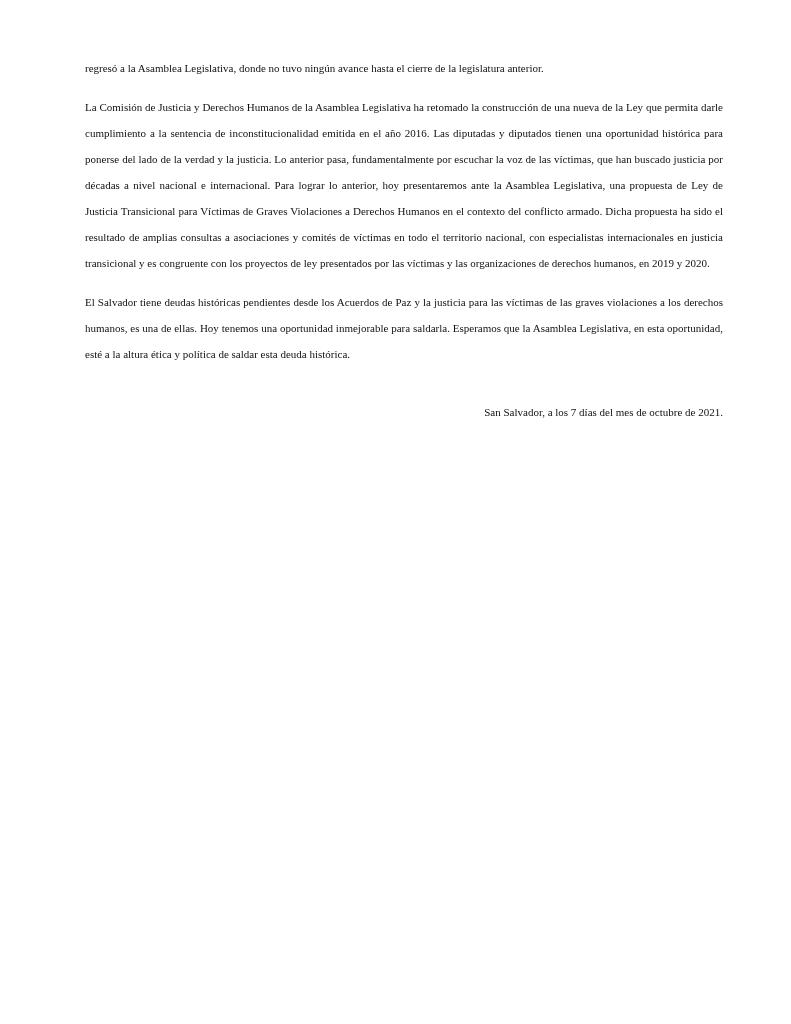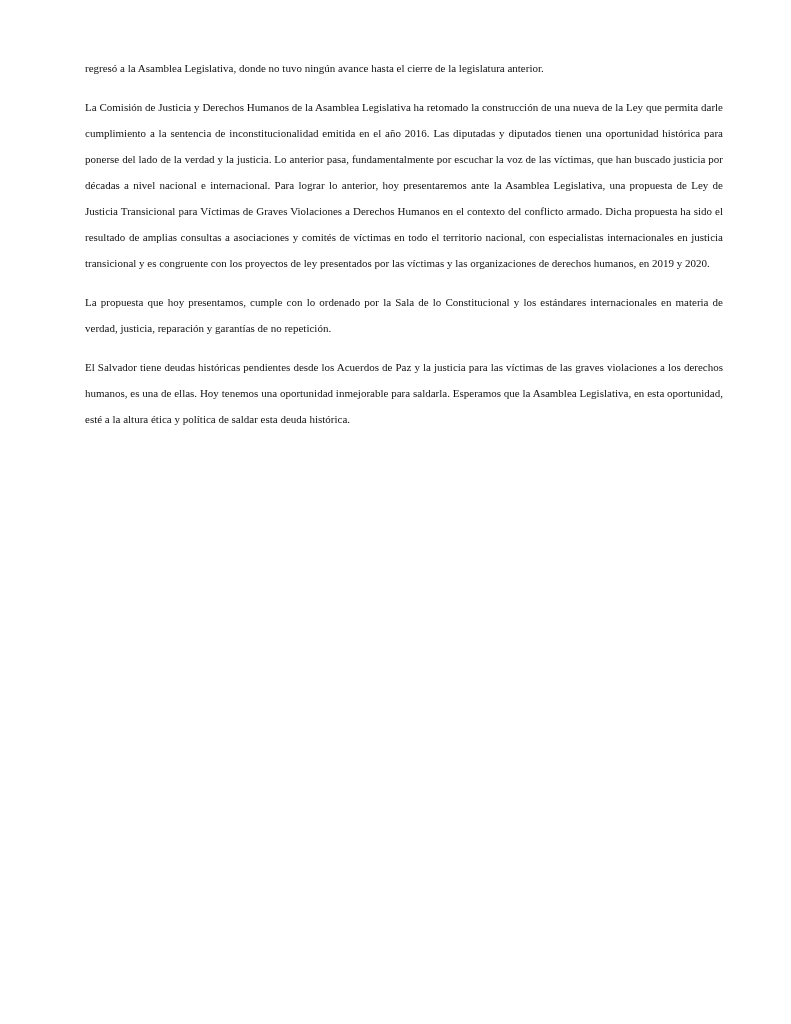--- a/index.html
+++ b/index.html
@@ -42,16 +42,16 @@
     margin-top: 32px;
   }
 </style>
 </head>
 <body>
 
 <div class="page">
   <div class="content">
     <p class="para">regresó a la Asamblea Legislativa, donde no tuvo ningún avance hasta el cierre de la legislatura anterior.</p>
     <p class="para">La Comisión de Justicia y Derechos Humanos de la Asamblea Legislativa ha retomado la construcción de una nueva de la Ley que permita darle cumplimiento a la sentencia de inconstitucionalidad emitida en el año 2016. Las diputadas y diputados tienen una oportunidad histórica para ponerse del lado de la verdad y la justicia. Lo anterior pasa, fundamentalmente por escuchar la voz de las víctimas, que han buscado justicia por décadas a nivel nacional e internacional. Para lograr lo anterior, hoy presentaremos ante la Asamblea Legislativa, una propuesta de Ley de Justicia Transicional para Víctimas de Graves Violaciones a Derechos Humanos en el contexto del conflicto armado. Dicha propuesta ha sido el resultado de amplias consultas a asociaciones y comités de víctimas en todo el territorio nacional, con especialistas internacionales en justicia transicional y es congruente con los proyectos de ley presentados por las víctimas y las organizaciones de derechos humanos, en 2019 y 2020.</p>
-    <p class="para">La propuesta que hoy presentamos, cumple con lo ordenado por la Sala de lo Constitucional y los estándares internacionales en materia de verdad, justicia, reparación y garantías de no repetición.</p>
     <p class="para">El Salvador tiene deudas históricas pendientes desde los Acuerdos de Paz y la justicia para las víctimas de las graves violaciones a los derechos humanos, es una de ellas. Hoy tenemos una oportunidad inmejorable para saldarla. Esperamos que la Asamblea Legislativa, en esta oportunidad, esté a la altura ética y política de saldar esta deuda histórica.</p>
+    <p class="dateline">San Salvador, a los 7 días del mes de octubre de 2021.</p>
   </div>
 </div>
 
 </body></html>

